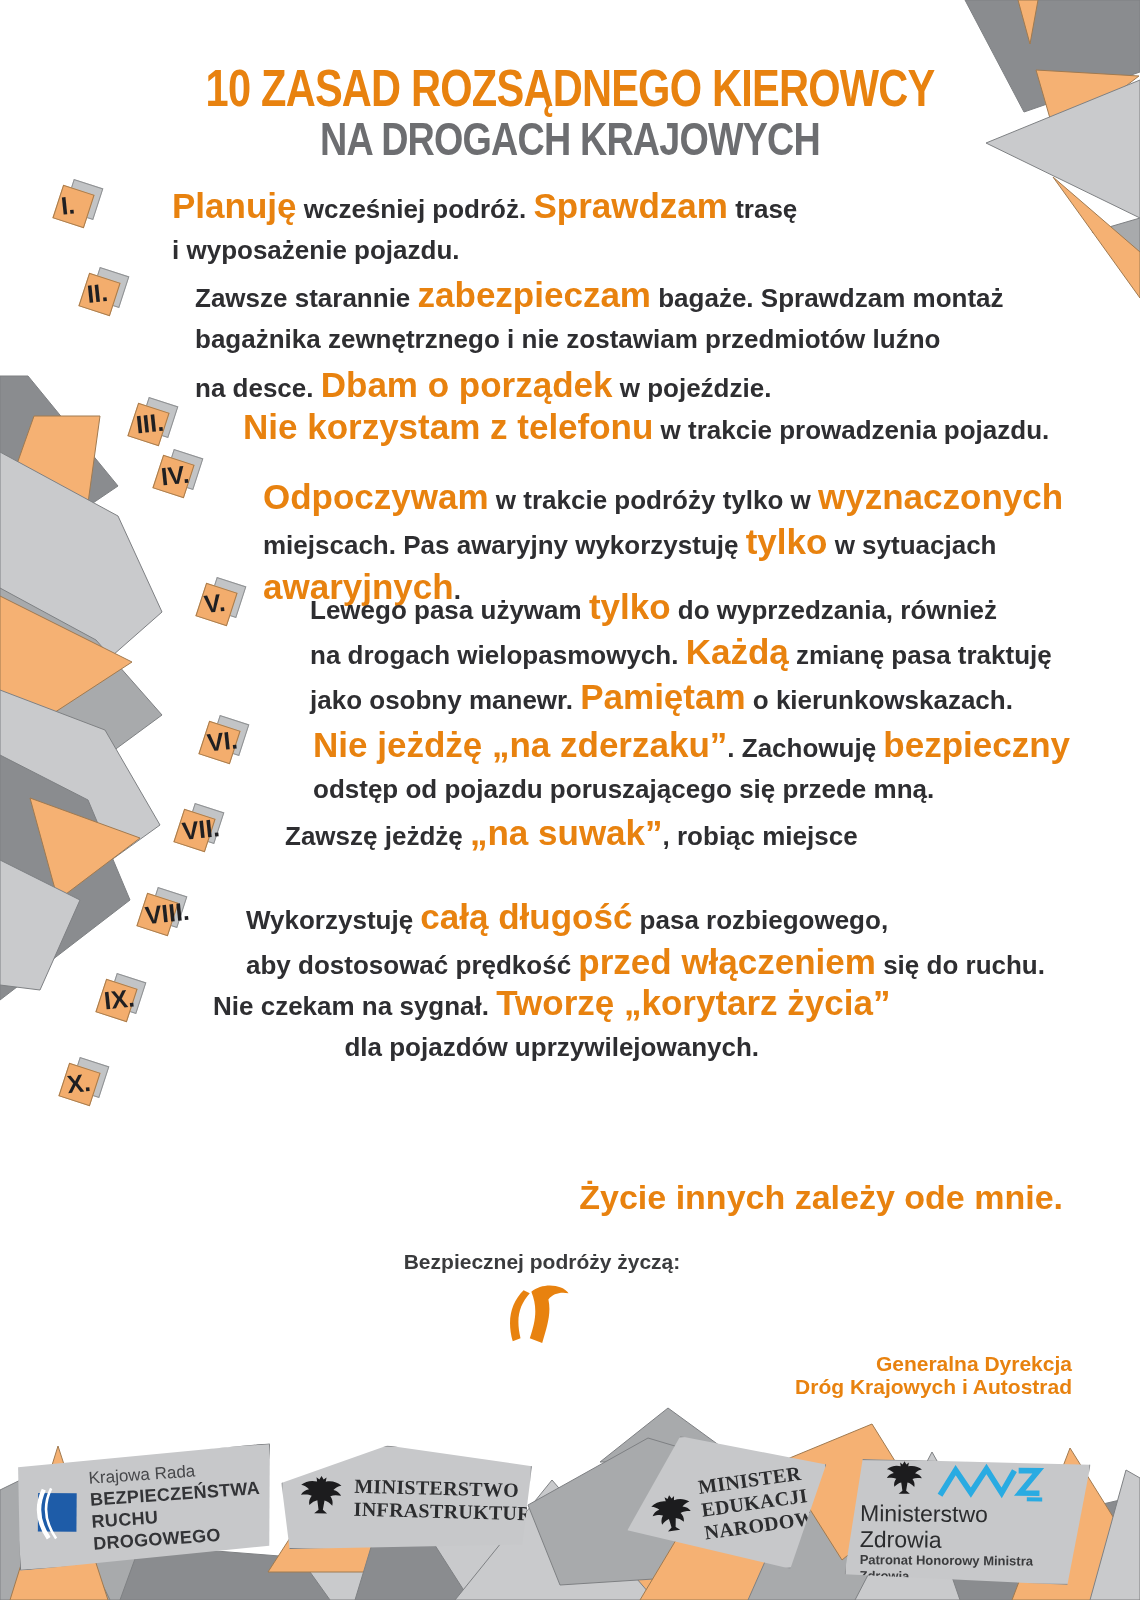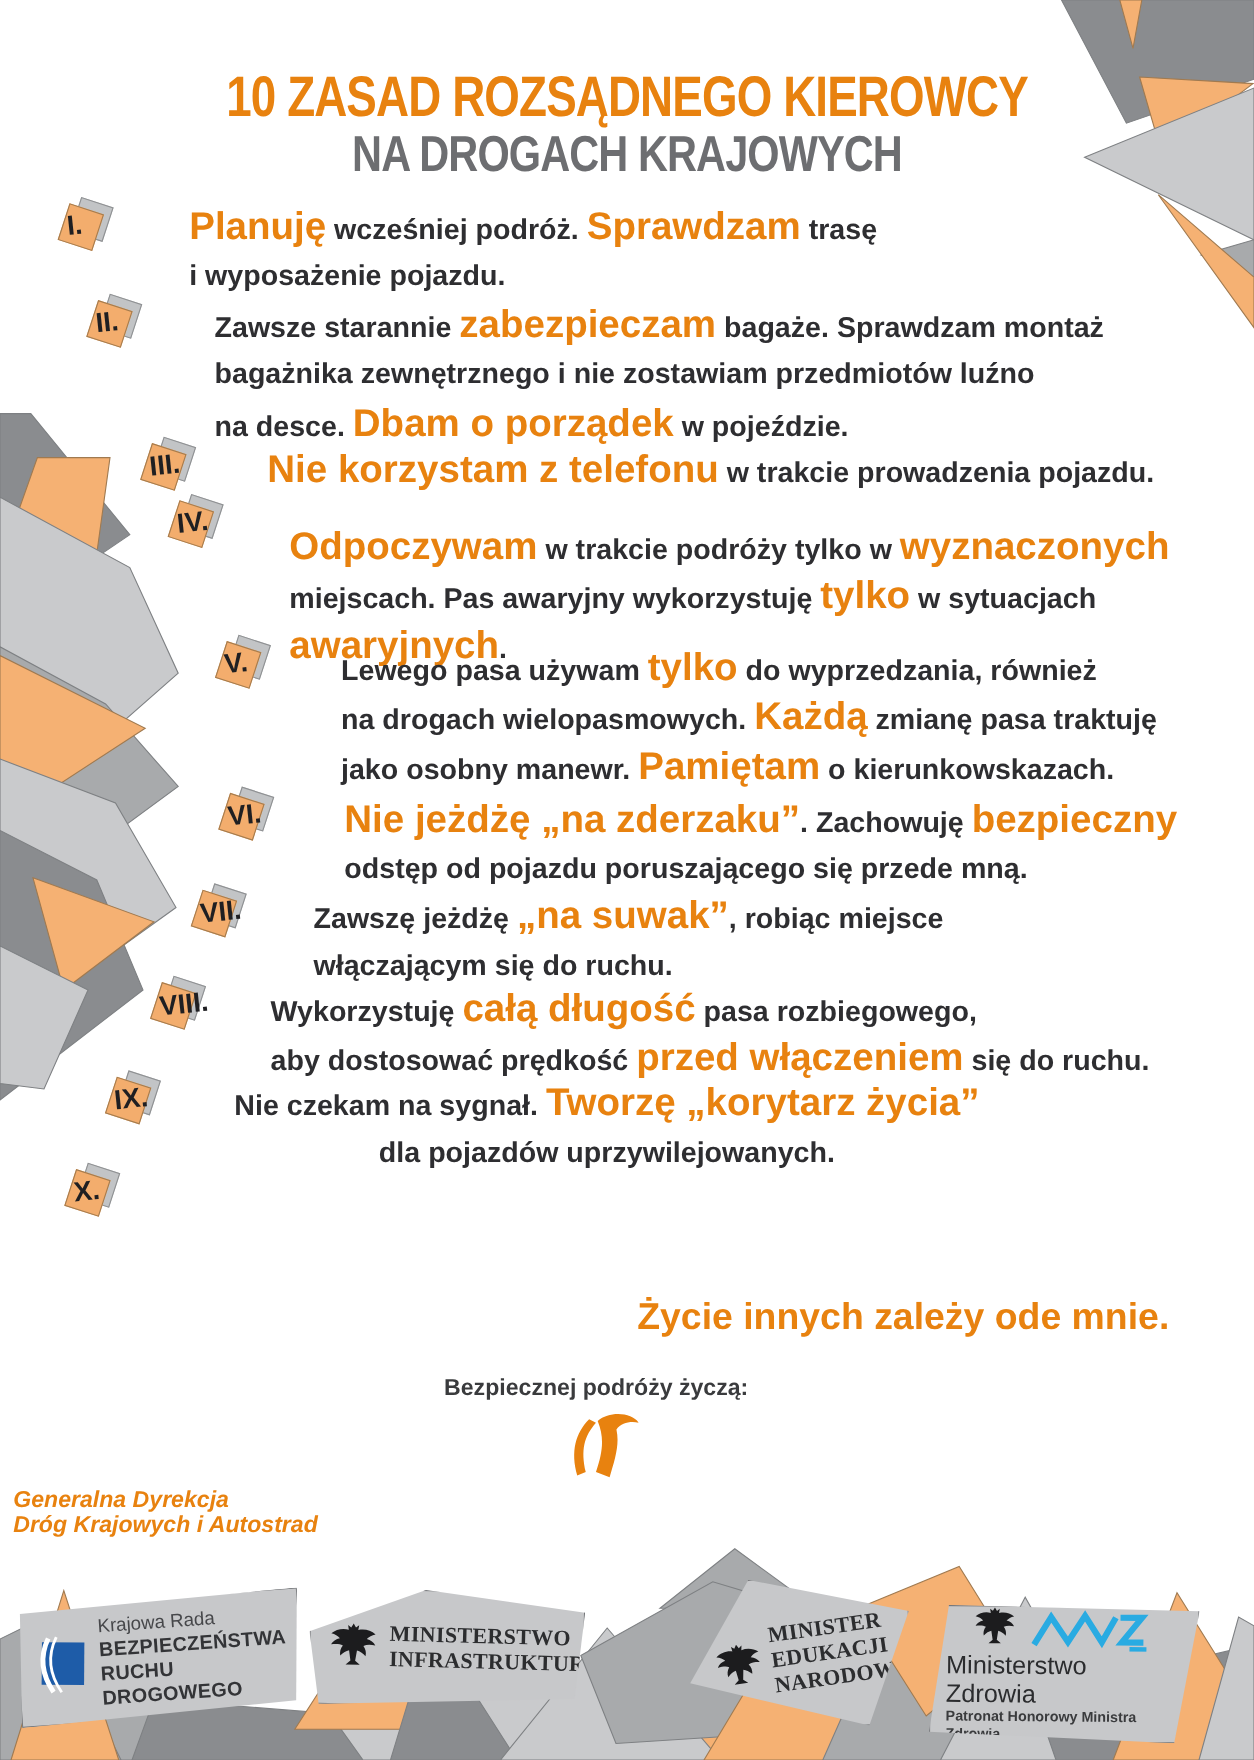--- a/index.html
+++ b/index.html
@@ -35,21 +35,21 @@
     background:#C2C4C6;border:1px solid #8F9193;transform:rotate(18deg);}
   .m-diamond{position:absolute;left:1px;top:1px;width:31px;height:33px;
     background:#F3AD6D;border:1px solid #A57C4E;transform:rotate(18deg);}
   .m-num{position:absolute;left:5px;top:3px;font-weight:bold;font-size:25px;
     color:#1F1F22;transform:rotate(-6deg);white-space:nowrap;}
   
   .tagline{position:absolute;top:1178px;right:77px;font-size:34px;font-weight:bold;
     color:#E8820F;z-index:2;white-space:nowrap;}
   .wishes{position:absolute;top:1250px;left:0;width:1084px;text-align:center;
     font-size:21px;font-weight:bold;color:#3A3B3D;z-index:2;}
-  .gddkia{position:absolute;top:1284px;left:12px;width:1072px;text-align:left;z-index:2;font-style:italic;}
+  .gddkia{position:absolute;top:1284px;left:0;width:1072px;text-align:right;z-index:2;}
   .gddkia svg{display:block;margin:0 auto 6px auto;}
   .gddkia-l1,.gddkia-l2{font-size:21px;font-weight:bold;color:#E8820F;line-height:23px;}
   
   .plaque{position:absolute;background:#C7C8CA;border:1.5px solid #717376;z-index:2;
     box-sizing:border-box;display:flex;align-items:center;}
   .p-krbrd{left:16px;top:1452px;width:258px;height:110px;transform:rotate(-4deg);
     clip-path:polygon(2% 6%,100% 0,97% 93%,0 100%);padding:10px 12px;gap:10px;}
   .krbrd-text .kl1{font-size:17px;color:#46474a;line-height:21px;}
   .krbrd-text .kl2,.krbrd-text .kl3{font-size:18px;font-weight:bold;color:#333437;line-height:22px;letter-spacing:.3px;}
   .p-mi{left:281px;top:1446px;width:250px;height:106px;transform:rotate(1.5deg);
@@ -181,21 +181,20 @@
         <div class="rline"><span class="em">Nie jeżdżę „na zderzaku”</span><span class="txt">. Zachowuję </span><span class="em">bezpieczny</span></div>
         <div class="rline"><span class="txt">odstęp od pojazdu poruszającego się przede mną.</span></div>
       </div>
       <div class="marker" style="left: 177px; top: 812px;">
         <span class="m-shadow"></span>
         <span class="m-diamond"></span>
         <span class="m-num">VII.</span>
       </div>
       <div class="rule" style="left: 285px; top: 810px;">
         <div class="rline"><span class="txt">Zawszę jeżdżę </span><span class="em">„na suwak”</span><span class="txt">, robiąc miejsce</span></div>
-        <div class="rline"><span class="txt">włączającym się do ruchu.</span></div>
       </div>
       <div class="marker" style="left: 140px; top: 896px;">
         <span class="m-shadow"></span>
         <span class="m-diamond"></span>
         <span class="m-num">VIII.</span>
       </div>
       <div class="rule" style="left: 246px; top: 894px;">
         <div class="rline"><span class="txt">Wykorzystuję </span><span class="em">całą długość</span><span class="txt"> pasa rozbiegowego,</span></div>
         <div class="rline"><span class="txt">aby dostosować prędkość </span><span class="em">przed włączeniem</span><span class="txt"> się do ruchu.</span></div>
       </div>

